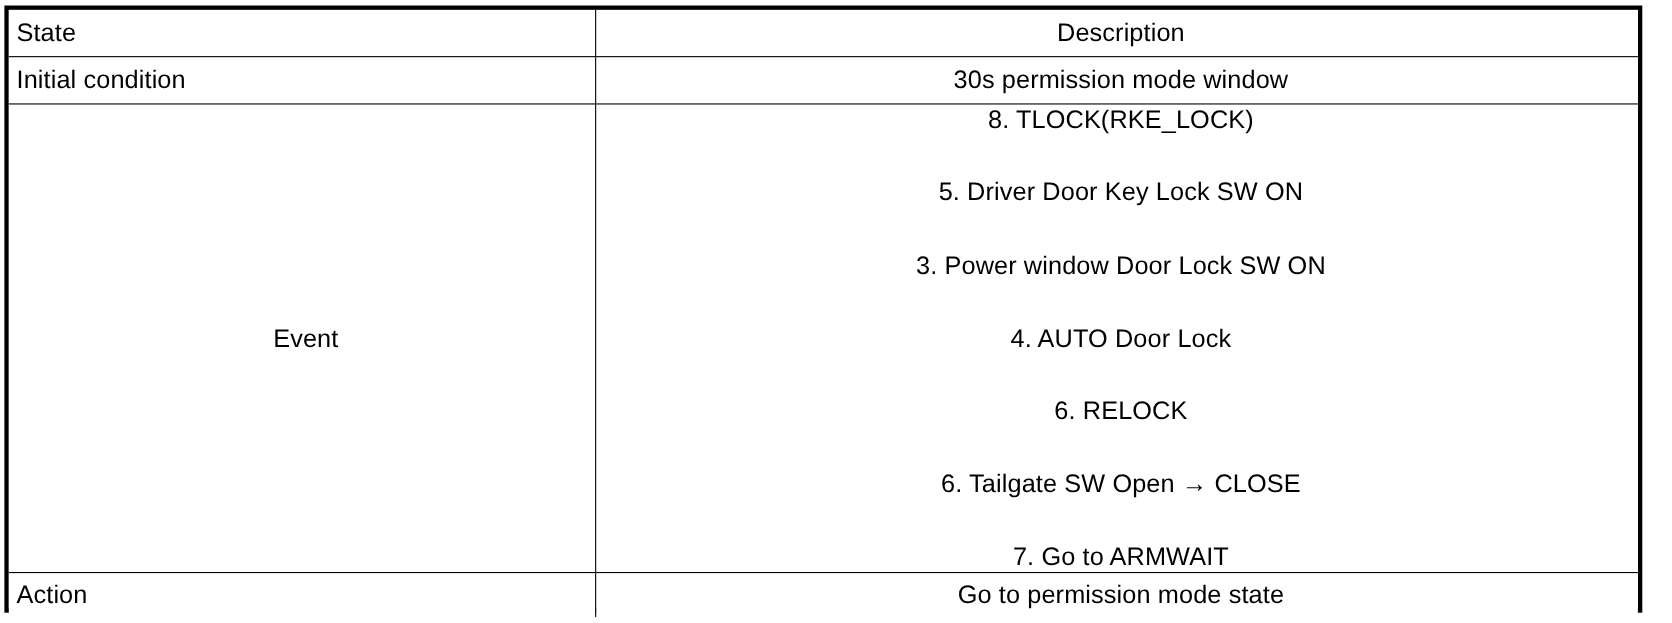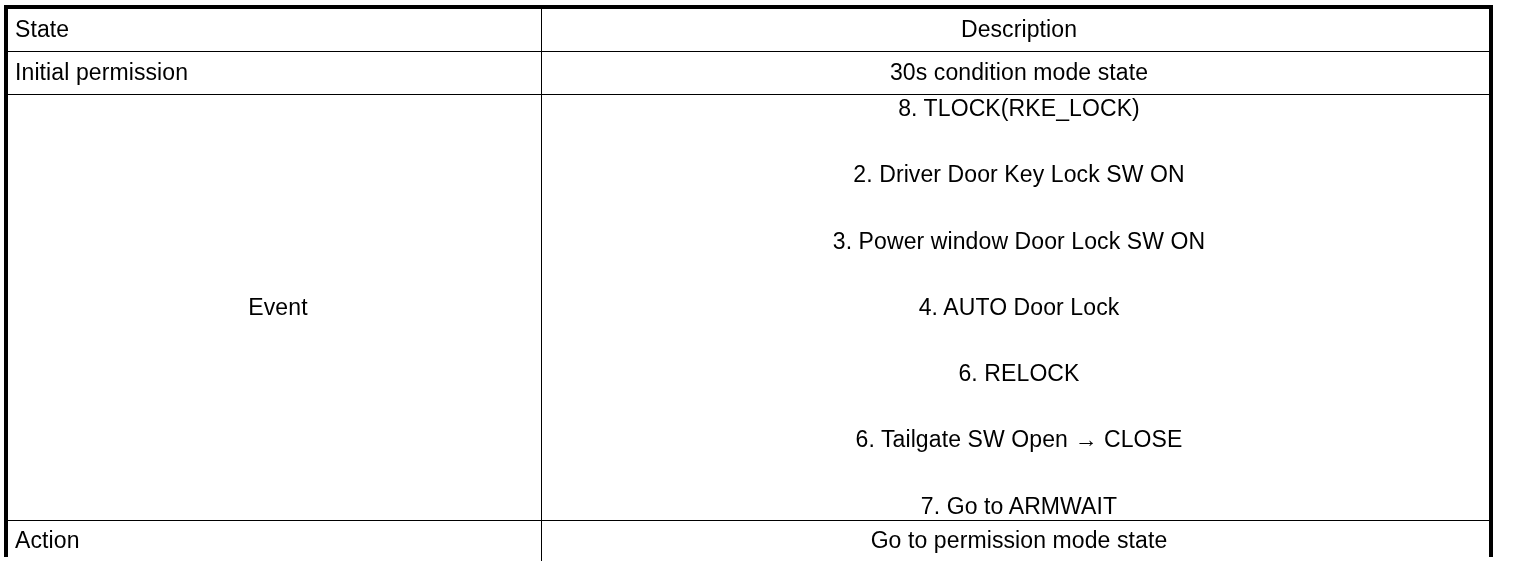--- a/index.html
+++ b/index.html
@@ -92,30 +92,30 @@
   <div class="spec-table">
     <table>
       <tbody>
 
         <tr class="row-header">
           <td class="col-state label-cell">State</td>
           <td class="col-desc">Description</td>
         </tr>
 
         <tr class="row-initial">
-          <td class="col-state label-cell">Initial permission</td>
-          <td class="col-desc">30s condition mode state</td>
+          <td class="col-state label-cell">Initial condition</td>
+          <td class="col-desc">30s permission mode window</td>
         </tr>
 
         <tr class="row-event">
           <td class="col-state event-label-cell">Event</td>
           <td class="col-desc event-cell">
             <ul class="event-list">
               <li>8. TLOCK(RKE_LOCK)</li>
-              <li>2. Driver Door Key Lock SW ON</li>
+              <li>5. Driver Door Key Lock SW ON</li>
               <li>3. Power window Door Lock SW ON</li>
               <li>4. AUTO Door Lock</li>
               <li>6. RELOCK</li>
               <li>6. Tailgate SW Open → CLOSE</li>
               <li>7. Go to ARMWAIT</li>
             </ul>
           </td>
         </tr>
 
         <tr class="row-action">

